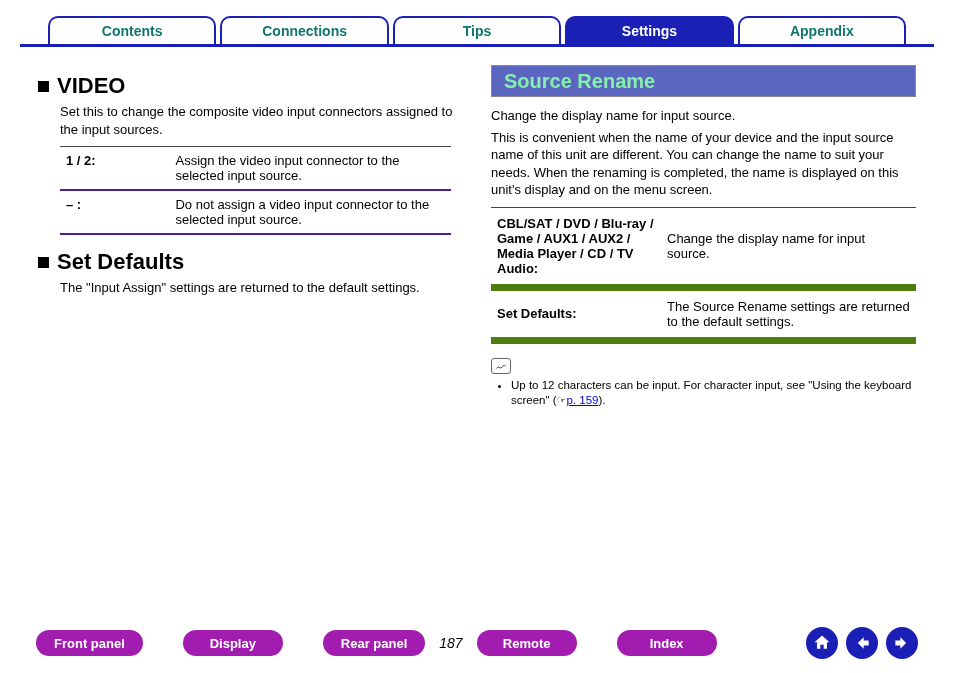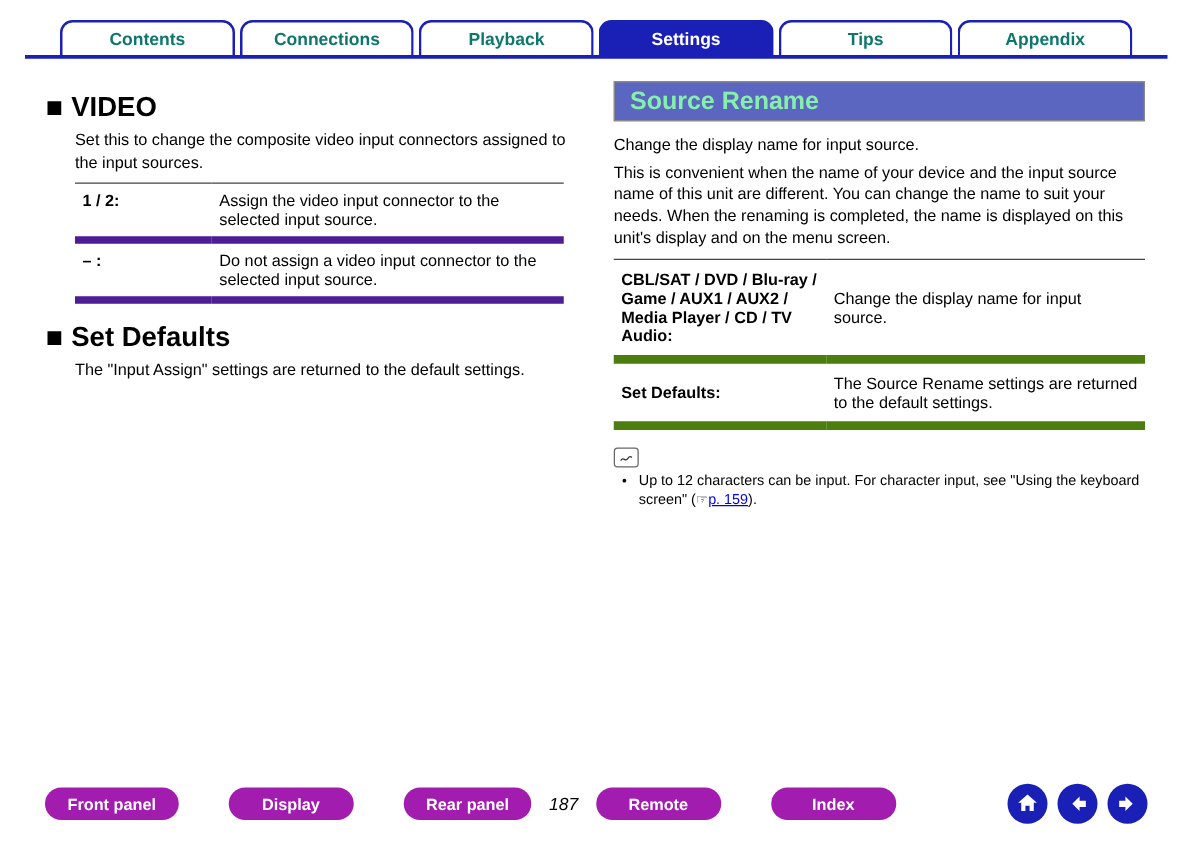--- a/index.html
+++ b/index.html
@@ -30,21 +30,21 @@
   
   .content { display: flex; gap: 28px; padding: 0 18px; }
   .col { flex: 1; min-width: 0; }
 
   .sq-head { display: flex; align-items: center; gap: 8px; margin: 8px 0 4px 0; }
   .sq { width: 11px; height: 11px; background: #000; flex: 0 0 auto; }
   .h1 { font-size: 22px; font-weight: bold; }
   .ptext { font-size: 13px; line-height: 1.35; margin-left: 22px; margin-bottom: 8px; }
 
   table.opt { width: 92%; margin: 6px 0 14px 22px; border-collapse: collapse; font-size: 13px; }
-  table.opt td { padding: 6px 6px; border-bottom: 6px solid #4c1d95; vertical-align: top; }
+  table.opt td { padding: 6px 6px; border-bottom: 2px solid #4c1d95; vertical-align: top; }
   table.opt tr:first-child td { border-top: 1px solid #444; }
   table.opt td.k { font-weight: bold; white-space: nowrap; width: 28%; }
 
   .section-bar {
     height: 32px;
     background: #5b66c0;
     color: #86efac;
     font-size: 20px;
     font-weight: bold;
     display: flex;
@@ -91,23 +91,22 @@
   .circle svg { width: 20px; height: 20px; }
   .btn-gap { width: 40px; }
 </style>
 </head>
 <body>
 <div class="page">
 
 <div class="tabs">
   <div class="tab">Contents</div>
   <div class="tab">Connections</div>
-  <div class="tab">Playback</div>
+  <div class="tab">Tips</div>
   <div class="tab active">Settings</div>
-  <div class="tab">Tips</div>
   <div class="tab">Appendix</div>
 </div>
 <div class="tab-rule"></div>
 
 <div class="content">
 
   <div class="col">
     <div class="sq-head">
       <div class="sq"></div>
       <div class="h1">VIDEO</div>

